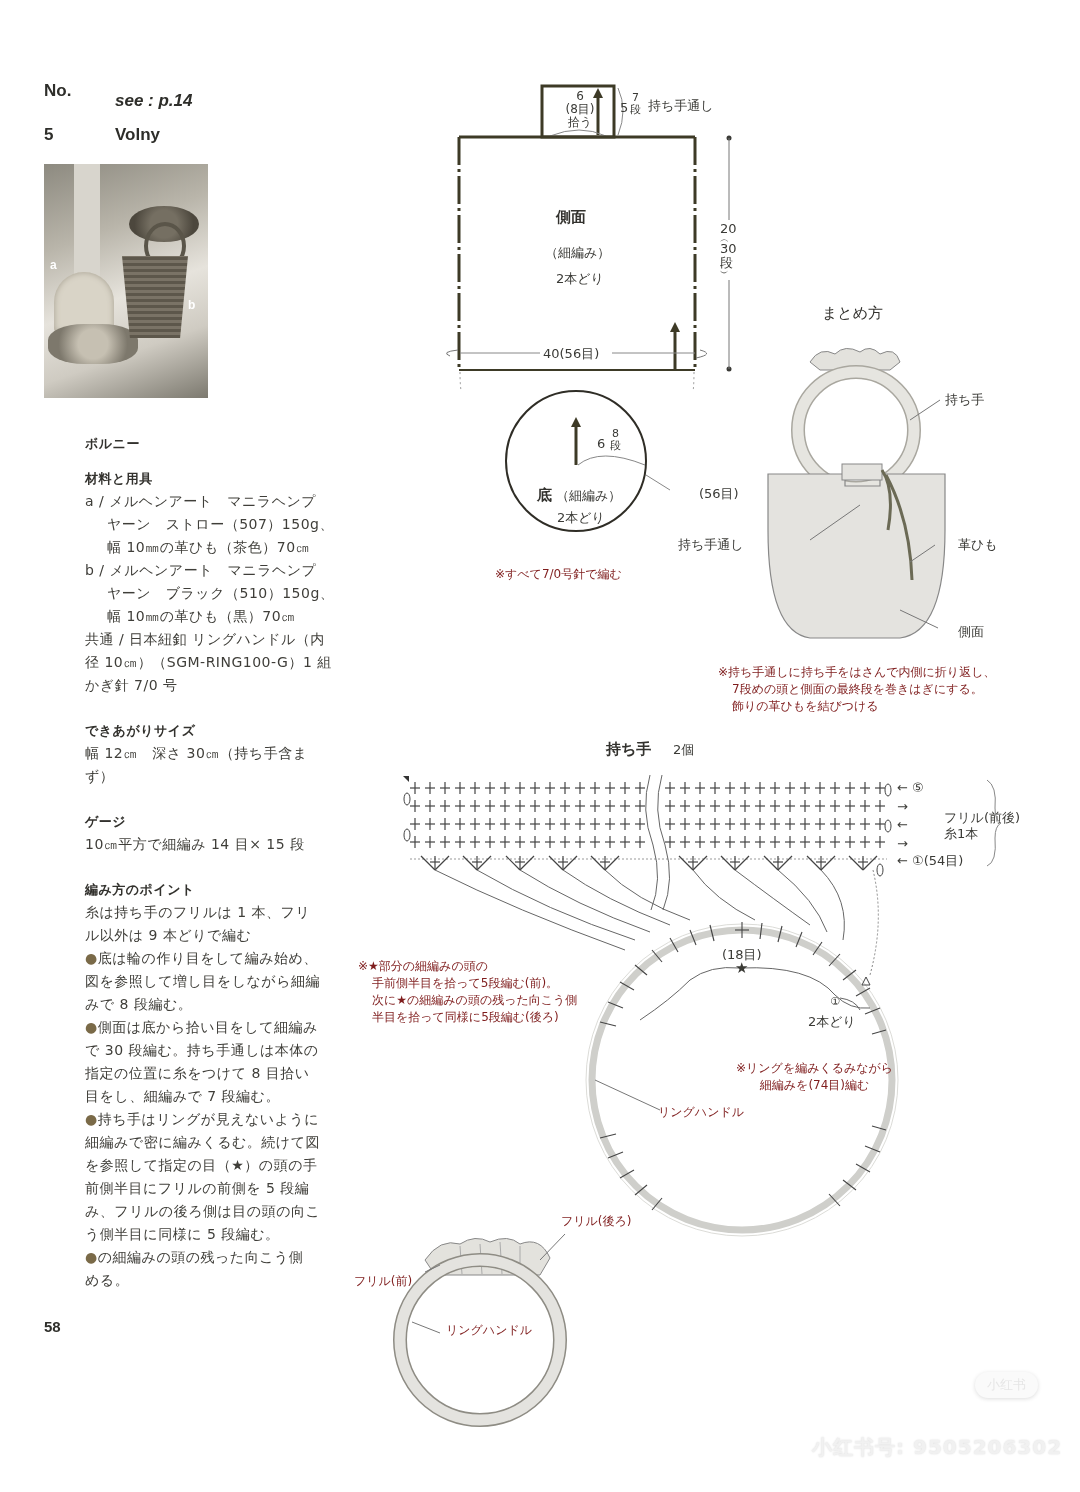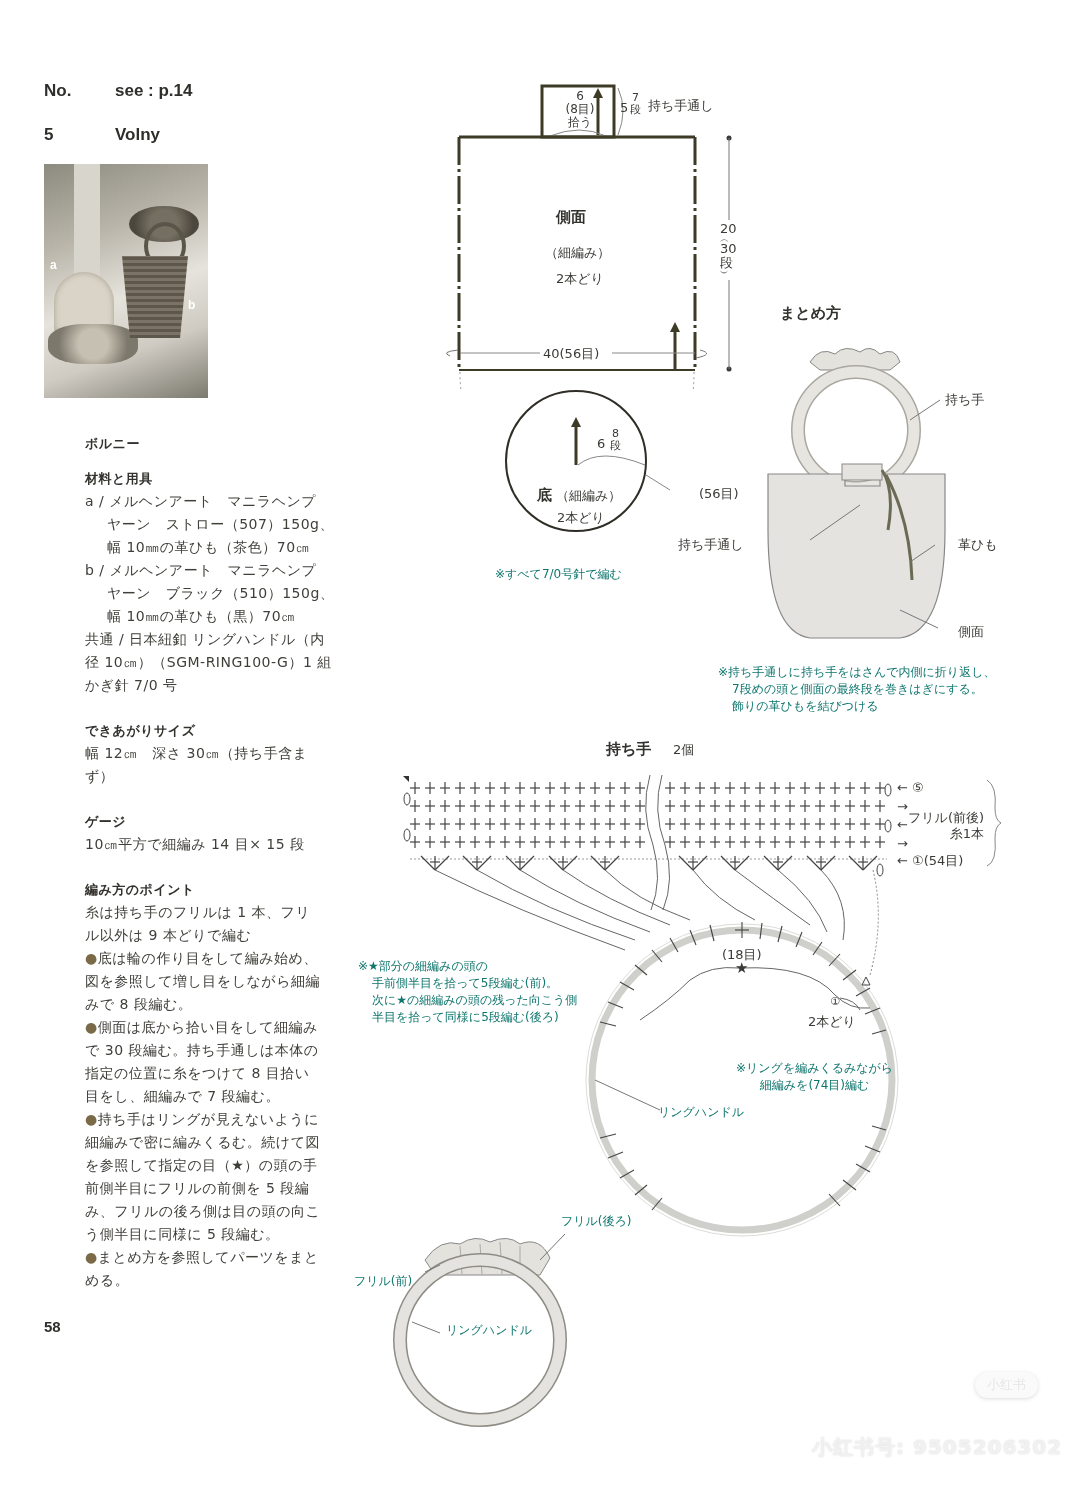--- a/index.html
+++ b/index.html
@@ -23,31 +23,31 @@
   .photo .ring-b { position:absolute; left:100px; top:58px; width:34px; height:40px; border:4px solid #5a5549; border-radius:50%; }
   .photo .lbl { position:absolute; color:#fff; font-weight:bold; font-size:12px; font-family:"Liberation Sans", sans-serif; }
 
   .txt { font-size: 14px; line-height: 23px; color: #3f3e39; letter-spacing: 0.5px; }
   .sec-title { font-weight: bold; color: #33322e; font-size: 13px; }
   .indent { padding-left: 22px; }
   .bullet::before { content: "●"; color: #7a6a48; }
   .page-num { font-family: "Liberation Sans", sans-serif; font-weight: bold; font-size: 15px; color:#2e2e2a; }
 
   .dlbl { font-size: 13px; color: #3a3a36; line-height: 16px; }
-  .small { font-size: 12px; color:#0f766e; line-height: 17px; }
+  .small { font-size: 12px; color:#7f1d1d; line-height: 17px; }
   .mid { font-size: 15px; color:#33322e; }
 
   .watermark { color: #f1f1f1; font-size: 20px; font-weight: bold; text-shadow: 0 0 2px #d9d9d9; letter-spacing: 1px; }
   .wm-badge { border-radius: 14px; background:#fafafa; box-shadow: 0 1px 4px #dddddd; color:#e6e6e6; font-size:13px; padding: 4px 12px; }
 </style>
 </head>
 <body>
 
 <div class="abs hdr" style="left:44px;top:81px;">No.</div>
-<div class="abs hdr" style="left:115px;top:81px;">see : p.14</div>
+<div class="abs hdr" style="left:115px;top:91px;font-style:italic;">see : p.14</div>
 <div class="abs hdr" style="left:44px;top:125px;">5</div>
 <div class="abs hdr" style="left:115px;top:125px;">Volny</div>
 
 <div class="abs photo">
   <div class="wall"></div>
   <div class="bag-a"></div>
   <div class="ruffle-a"></div>
   <div class="ruffle-b"></div>
   <div class="ring-b"></div>
   <div class="bag-b"></div>
@@ -88,21 +88,21 @@
   <div><span class="bullet"></span><span>側面は底から拾い目をして細編み</span></div>
   <div>で 30 段編む。持ち手通しは本体の</div>
   <div>指定の位置に糸をつけて 8 目拾い</div>
   <div>目をし、細編みで 7 段編む。</div>
   <div><span class="bullet"></span><span>持ち手はリングが見えないように</span></div>
   <div>細編みで密に編みくるむ。続けて図</div>
   <div>を参照して指定の目（★）の頭の手</div>
   <div>前側半目にフリルの前側を 5 段編</div>
   <div>み、フリルの後ろ側は目の頭の向こ</div>
   <div>う側半目に同様に 5 段編む。</div>
-  <div><span class="bullet"></span><span>まとめ方を参照してパーツをまと</span></div>
+  <div><span class="bullet"></span><span>の細編みの頭の残った向こう側</span></div>
   <div>める。</div>
 </div>
 
 <div class="abs page-num" style="left:44px;top:1318px;">58</div>
 
 <svg class="abs" style="left:430px;top:80px;" width="330" height="310">
 
   <rect x="112" y="6" width="72" height="51" fill="none" stroke="#3d3a26" stroke-width="3"></rect>
   <line x1="168" y1="55" x2="168" y2="16" stroke="#3d3a26" stroke-width="3"></line>
   <polygon points="163,18 173,18 168,8" fill="#3d3a26"></polygon>
@@ -162,21 +162,21 @@
 <div class="abs dlbl" style="left:610px;top:428px;font-size:11px;line-height:12px;text-align:center;">
   <div>8</div>
   <div>段</div>
 </div>
 <div class="abs dlbl" style="left:663px;top:486px;margin-left:36px;">(56目)</div>
 <div class="abs mid" style="left:537px;top:486px;font-weight:bold;">底</div>
 <div class="abs dlbl" style="left:556px;top:488px;">（細編み）</div>
 <div class="abs dlbl" style="left:557px;top:510px;">2本どり</div>
 <div class="abs small" style="left:495px;top:566px;">※すべて7/0号針で編む</div>
 
-<div class="abs mid" style="left:780px;top:304px;font-weight:bold;">まとめ方</div>
+<div class="abs mid" style="left:822px;top:304px;">まとめ方</div>
 <svg class="abs" style="left:760px;top:340px;" width="200" height="320">
 
   <path d="M50,22 Q60,6 75,14 Q85,4 100,12 Q110,4 120,14 Q135,6 140,22 L130,30 L60,30 Z" fill="#e3e2dd" stroke="#888" stroke-width="1"></path>
 
   <circle cx="96" cy="90" r="58" fill="none" stroke="#a9a79f" stroke-width="14"></circle>
   <circle cx="96" cy="90" r="58" fill="none" stroke="#e6e5e0" stroke-width="11"></circle>
 
   <path d="M8,134 L85,134 L85,146 L120,146 L120,134 L185,134 L185,190 Q185,292 140,298 L50,298 Q8,292 8,190 Z" fill="#e4e3df" stroke="#888" stroke-width="1.2"></path>
   <rect x="82" y="124" width="40" height="16" fill="#e4e3df" stroke="#888" stroke-width="1"></rect>
 
@@ -436,21 +436,21 @@
   <div style="padding-left:14px">手前側半目を拾って5段編む(前)。</div>
   <div style="padding-left:14px">次に★の細編みの頭の残った向こう側</div>
   <div style="padding-left:14px">半目を拾って同様に5段編む(後ろ)</div>
 </div>
 
 <div class="abs dlbl" style="left:897px;top:780px;">← <span>⑤</span></div>
 <div class="abs dlbl" style="left:897px;top:799px;">→</div>
 <div class="abs dlbl" style="left:897px;top:817px;">←</div>
 <div class="abs dlbl" style="left:897px;top:836px;">→</div>
 <div class="abs dlbl" style="left:897px;top:853px;">← <span>①(54目)</span></div>
-<div class="abs dlbl" style="left:908px;top:810px;text-align:right;">
+<div class="abs dlbl" style="left:944px;top:810px;text-align:left;">
   <div>フリル(前後)</div>
   <div>糸1本</div>
 </div>
 <svg class="abs" style="left:985px;top:778px;" width="20" height="90">
   <path d="M2,2 Q12,8 10,30 Q10,42 16,45 Q10,48 10,60 Q12,84 2,88" fill="none" stroke="#888" stroke-width="1"></path>
 </svg>
 
 <svg class="abs" style="left:390px;top:1230px;" width="200" height="200">
   <path d="M35,30 Q50,8 70,14 Q85,4 100,12 Q118,4 130,14 Q150,6 160,28 L150,45 L45,45 Z" fill="#e3e2dd" stroke="#888" stroke-width="1"></path>
   <g stroke="#aaa" stroke-width="1">

